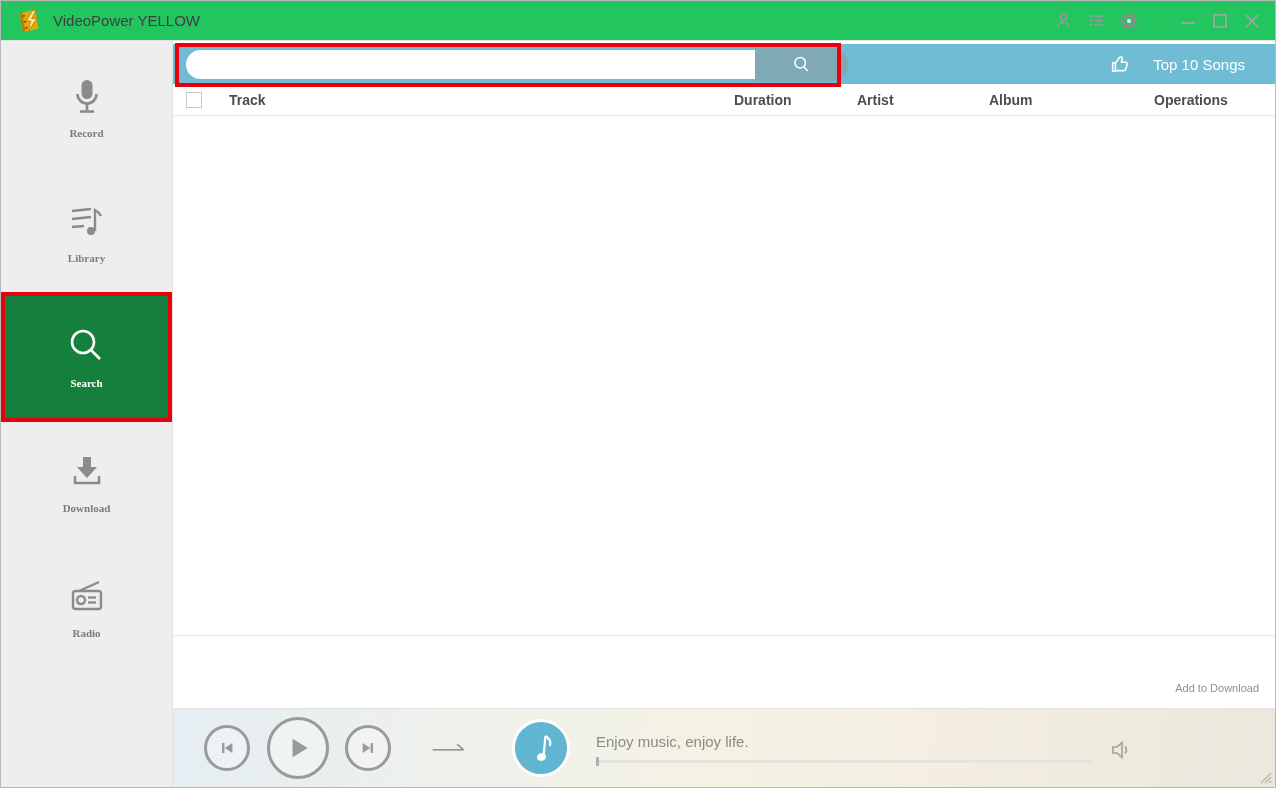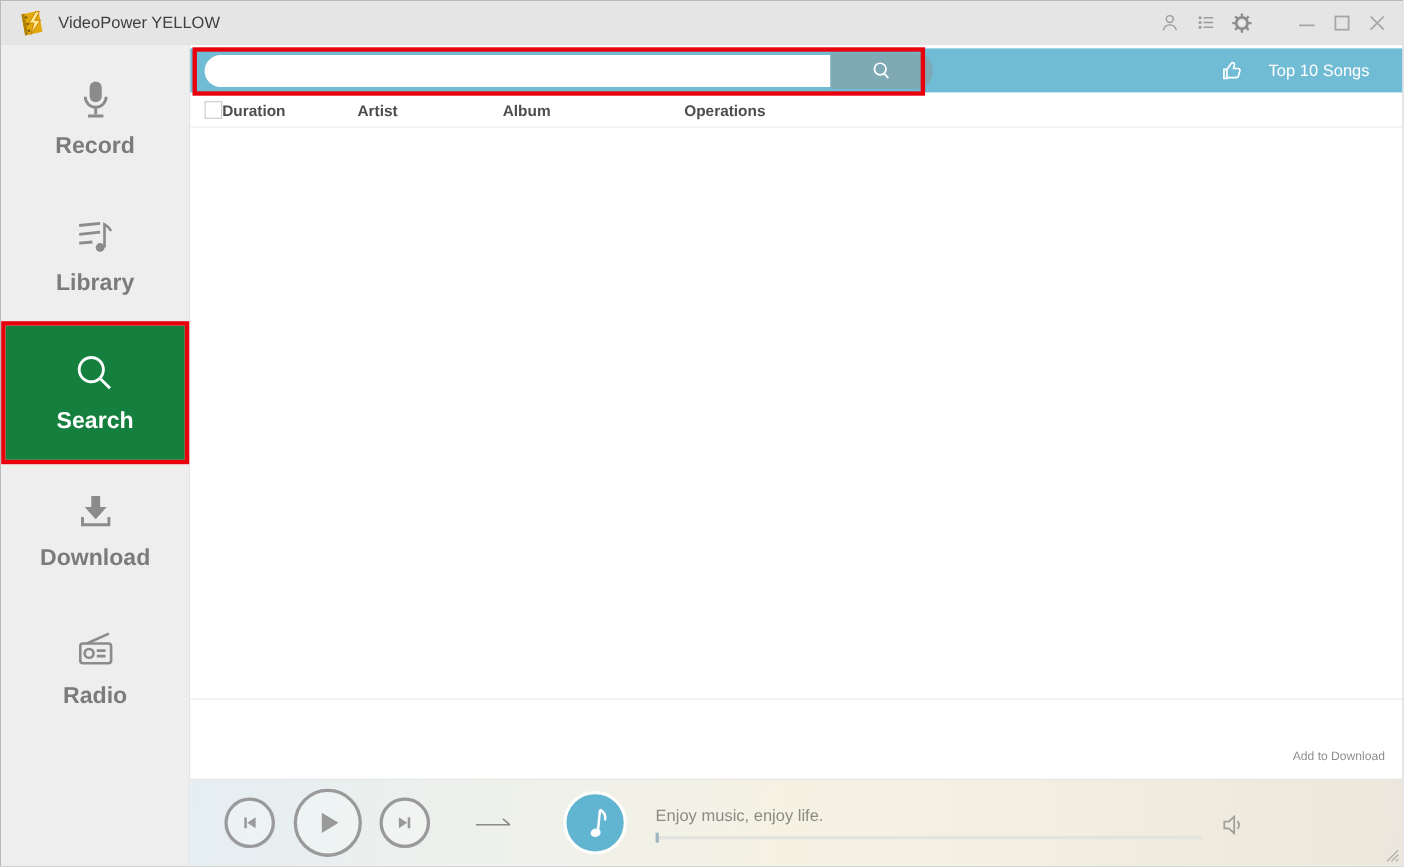--- a/index.html
+++ b/index.html
@@ -1,35 +1,35 @@
 <!DOCTYPE html>
 <html><head>
 <meta charset="utf-8">
 <style>
   html,body{margin:0;padding:0;}
   body{width:1276px;height:788px;font-family:"Liberation Sans",sans-serif;-webkit-font-smoothing:antialiased;}
   .window{width:1276px;height:788px;box-sizing:border-box;border:1px solid #b9b9b9;display:flex;flex-direction:column;background:#fff;overflow:hidden;}
 
   
-  .titlebar{height:40px;flex:0 0 40px;background:#e5e5e5;border-bottom:1px solid #e2e2e2;display:flex;align-items:center;padding:0 12px;box-sizing:border-box;}
+  .titlebar{height:40px;flex:0 0 40px;background:#22c55e;border-bottom:1px solid #e2e2e2;display:flex;align-items:center;padding:0 12px;box-sizing:border-box;}
   .logo{width:28px;height:26px;margin:0 10px 0 2px;flex:0 0 auto;}
   .app-title{font-size:15px;color:#3f3f3f;}
   .tb-right{margin-left:auto;display:flex;align-items:center;}
   .tb-icon{width:20px;height:20px;margin-left:13px;color:#9b9b9b;display:flex;align-items:center;justify-content:center;cursor:default;}
   .win-controls{display:flex;align-items:center;margin-left:28px;}
   .win-btn{width:22px;height:22px;margin-left:10px;color:#a6a6a6;display:flex;align-items:center;justify-content:center;}
 
   
   .content{flex:1;display:flex;min-height:0;}
 
   
   .sidebar{width:172px;flex:0 0 172px;background:#eee;border-right:1px solid #e0e0e0;box-sizing:border-box;padding-top:5px;}
   .side-item{height:122px;margin:0 4px 3px 4px;display:flex;flex-direction:column;align-items:center;justify-content:center;color:#8a8a8a;cursor:default;}
   .side-item .s-icon{height:44px;display:flex;align-items:center;justify-content:center;}
-  .side-item .s-label{font-size:21px;font-weight:700;color:#7b7b7b;margin-top:8px;}
+  .side-item .s-label{font-size:11px;font-weight:700;color:#7b7b7b;margin-top:8px;font-family:Liberation Serif, serif;}
   .side-item.selected{background:#15803d;outline:4px solid #e8000d;}
   .side-item.selected .s-label{color:#fff;}
 
   
   .main{flex:1;display:flex;flex-direction:column;min-width:0;background:#fff;}
   .topstrip{height:40px;flex:0 0 40px;margin-top:3px;background:#70bcd4;display:flex;align-items:center;position:relative;}
   .search-annotation{position:absolute;left:2px;top:-1px;width:666px;height:44px;border:4px solid #e8000d;box-sizing:border-box;pointer-events:none;z-index:5;}
   .search-wrap{display:flex;align-items:center;margin-left:13px;}
   .search-input{width:545px;height:29px;border:none;outline:none;background:#fff;border-radius:15px 0 0 15px;padding:0 12px;font-size:14px;color:#444;}
   .search-btn{width:93px;height:33px;border:none;background:#7ea9b5;border-radius:0 16px 16px 0;display:flex;align-items:center;justify-content:center;cursor:pointer;}
@@ -220,20 +220,21 @@
               <path d="M4 11 h3 v9 H4 z"></path>
               <path d="M7 19.2 h9.2 a2.2 2.2 0 0 0 2.1-1.6 l1.5-5.3 a1.7 1.7 0 0 0-1.6-2.2 h-4.6 l0.9-3.6 a1.8 1.8 0 0 0-3.3-1.3 L7 11"></path>
             </svg>
             <span>Top 10 Songs</span>
           </div>
         </div>
       </div>
 
       <div class="table-header">
         <span class="checkbox"></span>
+        <span class="col-track">Track</span>
         <span class="col-duration">Duration</span>
         <span class="col-artist">Artist</span>
         <span class="col-album">Album</span>
         <span class="col-ops">Operations</span>
       </div>
 
       <div class="table-body"></div>
 
       <div class="footer-row">
         <span class="add-download">Add to Download</span>

